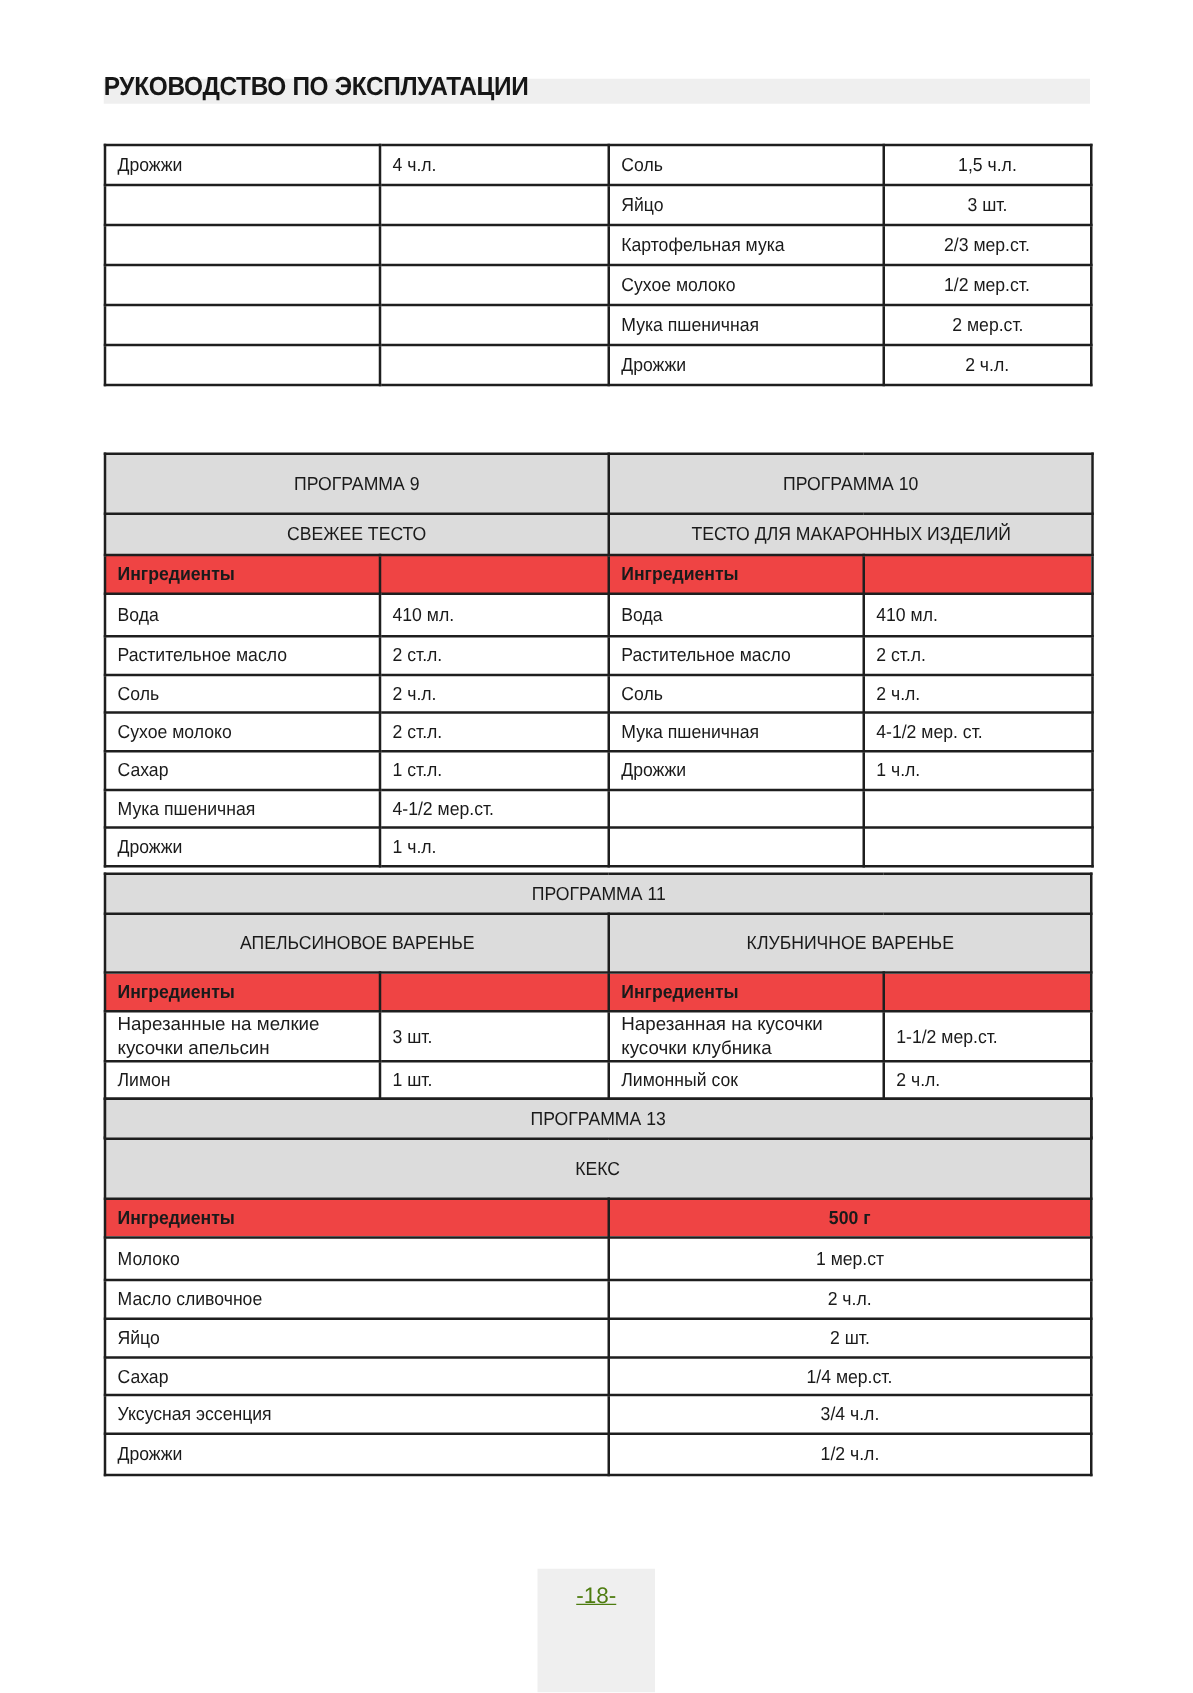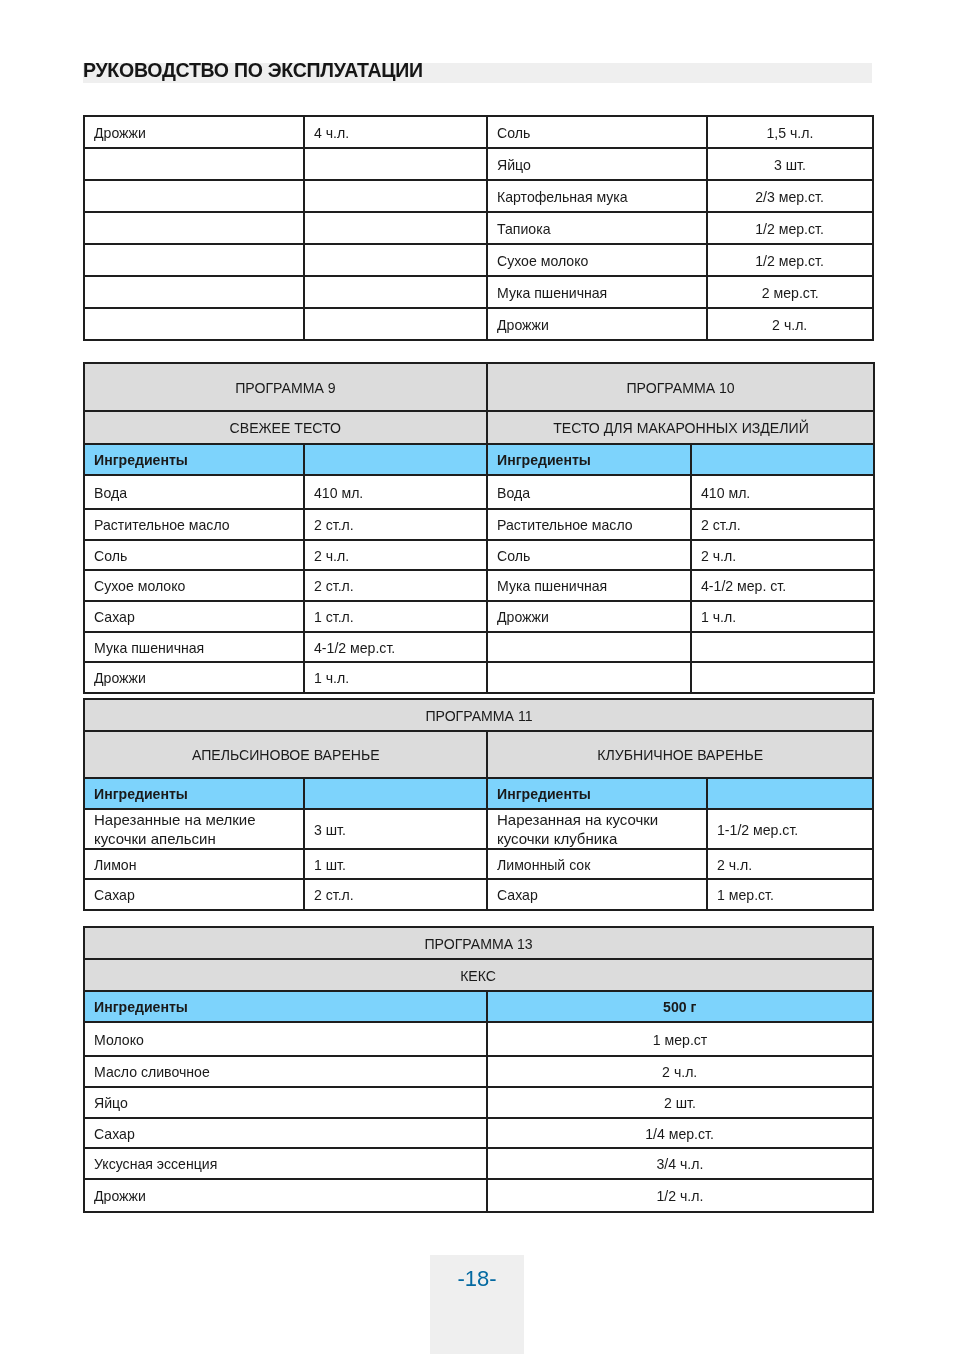--- a/index.html
+++ b/index.html
@@ -19,31 +19,31 @@
   table {
     position: absolute; border-collapse: collapse; table-layout: fixed;
     font-size: 15px; color: #1a1a1a;
   }
   table td {
     border: 2px solid #1e1e1e; padding: 0 9px; vertical-align: middle;
     white-space: nowrap; overflow: hidden;
   }
   td.c { text-align: center; }
   td.h { background: #dcdcdc; text-align: center; }
-  td.sub { background: #7dd3fc; font-weight: bold; }
+  td.sub { background: #ef4444; font-weight: bold; }
   td.wrap { white-space: normal; line-height: 19px; }
   .cond { display: inline-block; transform: scaleX(0.94); transform-origin: left center; }
   td.c .cond, td.h .cond { transform-origin: center center; }
   .page-box {
     position: absolute; left: 430px; top: 1255px; width: 94px; height: 99px;
     background: #efefef;
   }
   .page-num {
     position: absolute; left: 430px; top: 1266px; width: 94px; text-align: center;
-    font-size: 22px; color: #0369a1;
+    font-size: 18px; color: #4d7c0f; text-decoration: underline;
   }
 </style>
 </head>
 <body>
 
 <div class="title-band"></div>
 <h1 class="title">РУКОВОДСТВО ПО ЭКСПЛУАТАЦИИ</h1>
 
 <table style="left:83px; top:115px; width:789px;">
   <colgroup>
@@ -63,26 +63,20 @@
       <td><span class="cond"></span></td>
       <td><span class="cond"></span></td>
       <td><span class="cond">Яйцо</span></td>
       <td class="c"><span class="cond">3 шт.</span></td>
     </tr>
     <tr style="height:32px">
       <td><span class="cond"></span></td>
       <td><span class="cond"></span></td>
       <td><span class="cond">Картофельная мука</span></td>
       <td class="c"><span class="cond">2/3 мер.ст.</span></td>
-    </tr>
-    <tr style="height:32px">
-      <td><span class="cond"></span></td>
-      <td><span class="cond"></span></td>
-      <td><span class="cond">Тапиока</span></td>
-      <td class="c"><span class="cond">1/2 мер.ст.</span></td>
     </tr>
     <tr style="height:32px">
       <td><span class="cond"></span></td>
       <td><span class="cond"></span></td>
       <td><span class="cond">Сухое молоко</span></td>
       <td class="c"><span class="cond">1/2 мер.ст.</span></td>
     </tr>
     <tr style="height:32px">
       <td><span class="cond"></span></td>
       <td><span class="cond"></span></td>
@@ -200,30 +194,30 @@
     </tr>
     <tr style="height:31px">
       <td><span class="cond">Сахар</span></td>
       <td><span class="cond">2 ст.л.</span></td>
       <td><span class="cond">Сахар</span></td>
       <td><span class="cond">1 мер.ст.</span></td>
     </tr>
   </tbody>
 </table>
 
-<table style="left:83px; top:926px; width:789px;">
+<table style="left:83px; top:878px; width:789px;">
   <colgroup>
       <col style="width:403px">
       <col style="width:386px">
     </colgroup>
   <tbody>
     <tr style="height:32px">
       <td class="h" colspan="2"><span class="cond">ПРОГРАММА 13</span></td>
     </tr>
-    <tr style="height:32px">
+    <tr style="height:48px">
       <td class="h" colspan="2"><span class="cond">КЕКС</span></td>
     </tr>
     <tr style="height:31px">
       <td class="sub"><span class="cond">Ингредиенты</span></td>
       <td class="sub c"><span class="cond">500 г</span></td>
     </tr>
     <tr style="height:34px">
       <td><span class="cond">Молоко</span></td>
       <td class="c"><span class="cond">1 мер.ст</span></td>
     </tr>

